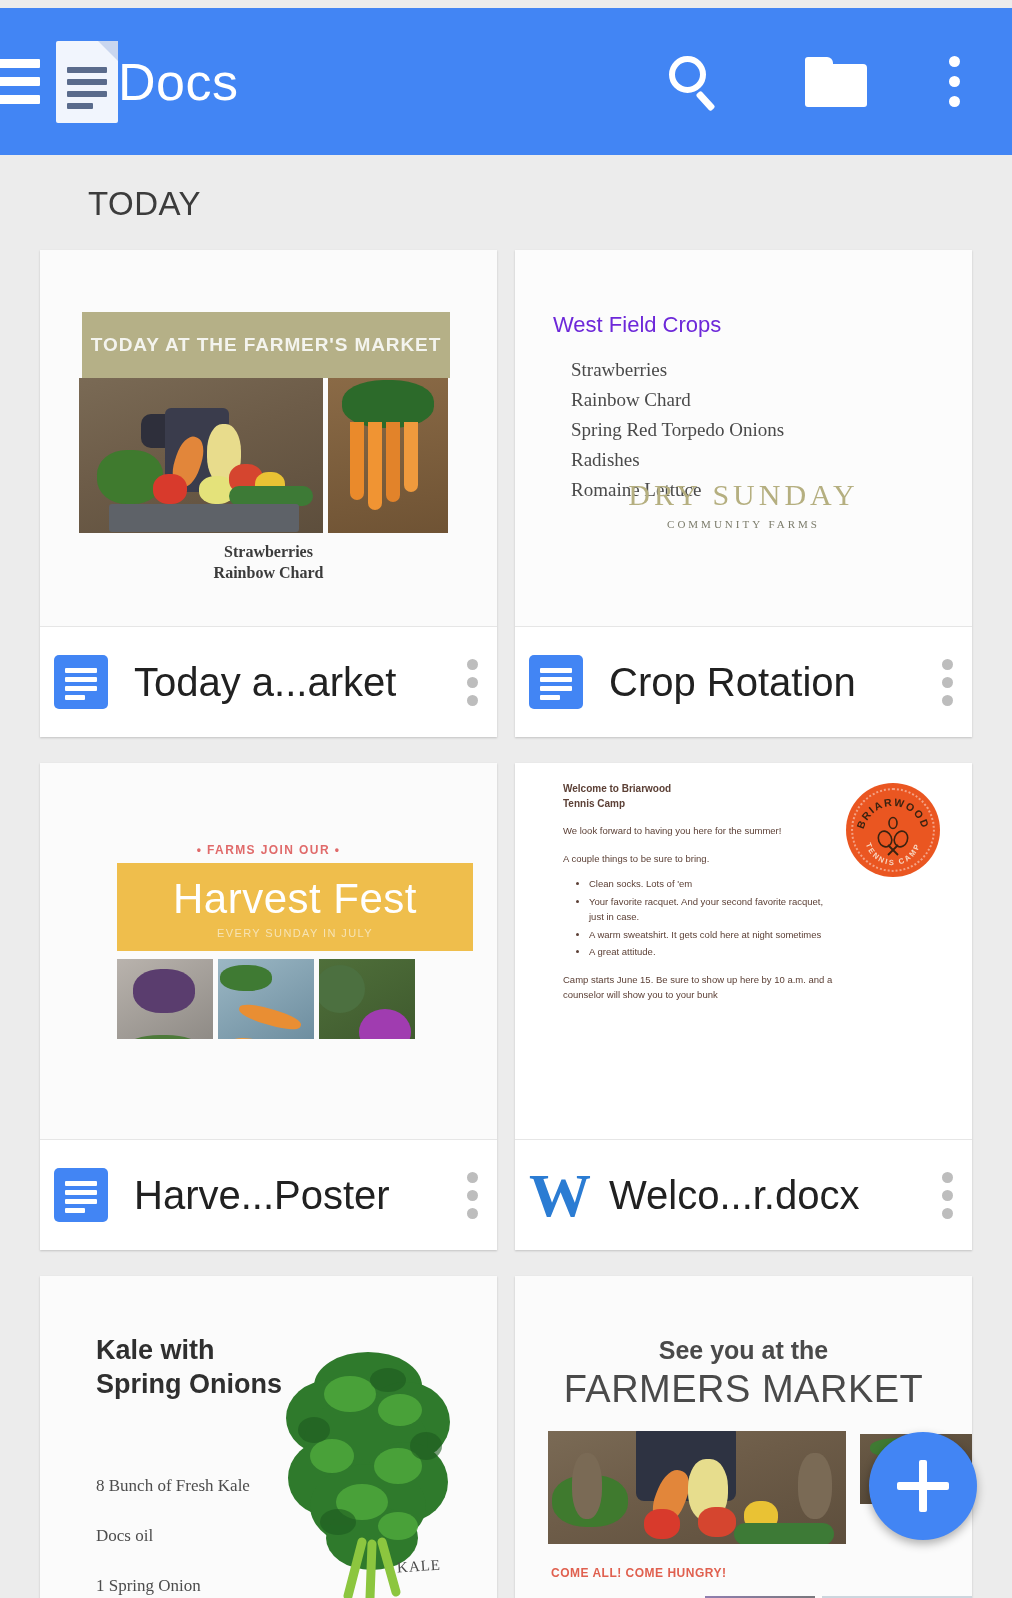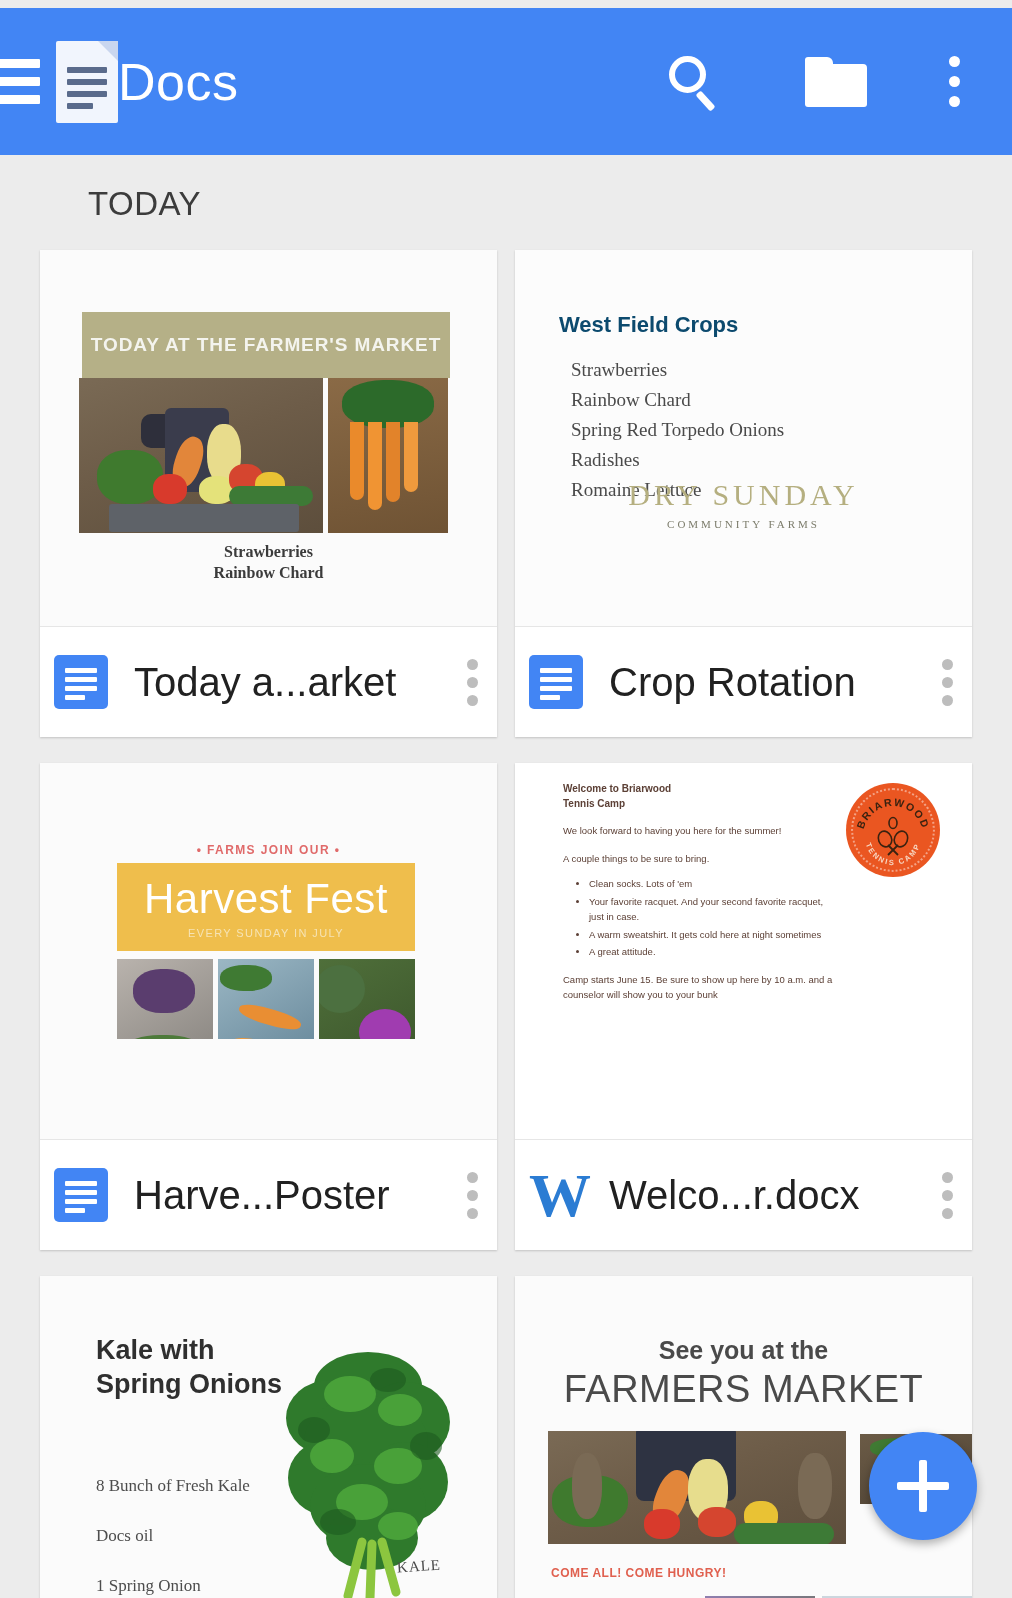--- a/index.html
+++ b/index.html
@@ -158,22 +158,22 @@
   }
   .t1 .caption {
     position: absolute; top: 292px; left: 0; right: 0; text-align: center;
     font-family: "Liberation Serif", serif; font-size: 16px; font-weight: 700;
     color: #3b3b3b; line-height: 1.3;
   }
 
   
   .t2 { background: #fcfcfc; }
   .t2 .h {
-    position: absolute; top: 62px; left: 44px;
-    font-size: 22px; font-weight: 700; color: #0c4a6e;
+    position: absolute; top: 62px; left: 38px;
+    font-size: 22px; font-weight: 400; color: #6d28d9;
   }
   .t2 .list {
     position: absolute; top: 105px; left: 56px;
     font-family: "Liberation Serif", serif; font-size: 19px; color: #4a4a4a;
     line-height: 1.58;
   }
   .t2 .logo {
     position: absolute; top: 228px; left: 0; right: 0; text-align: center;
   }
   .t2 .logo .big {
@@ -189,21 +189,21 @@
   .t3 { background: #fbfbfb; }
   .t3 .inv {
     position: absolute; top: 46px; left: 0; right: 0; text-align: center;
     font-size: 22px; font-weight: 700; color: #8e8e8e; letter-spacing: .8px;
   }
   .t3 .join {
     position: absolute; top: 80px; left: 0; right: 0; text-align: center;
     font-size: 12px; font-weight: 700; color: #e06a6a; letter-spacing: 1.4px;
   }
   .t3 .band {
-    position: absolute; top: 100px; left: 77px; width: 298px; height: 88px;
+    position: absolute; top: 100px; left: 77px; width: 356px; height: 88px;
     background: #efbe4c; display: flex; flex-direction: column;
     align-items: center; justify-content: center;
   }
   .t3 .band .ttl { color: #fff; font-size: 42px; font-weight: 400; letter-spacing: .5px; }
   .t3 .band .sub { color: #f6e3b3; font-size: 11px; letter-spacing: 1.4px; margin-top: 4px; }
   .t3 .strip { position: absolute; top: 196px; left: 77px; display: flex; gap: 5px; }
   .t3 .strip div { width: 96px; height: 80px; overflow: hidden; position: relative; }
 
   
   .t4 { background: #fff; }

